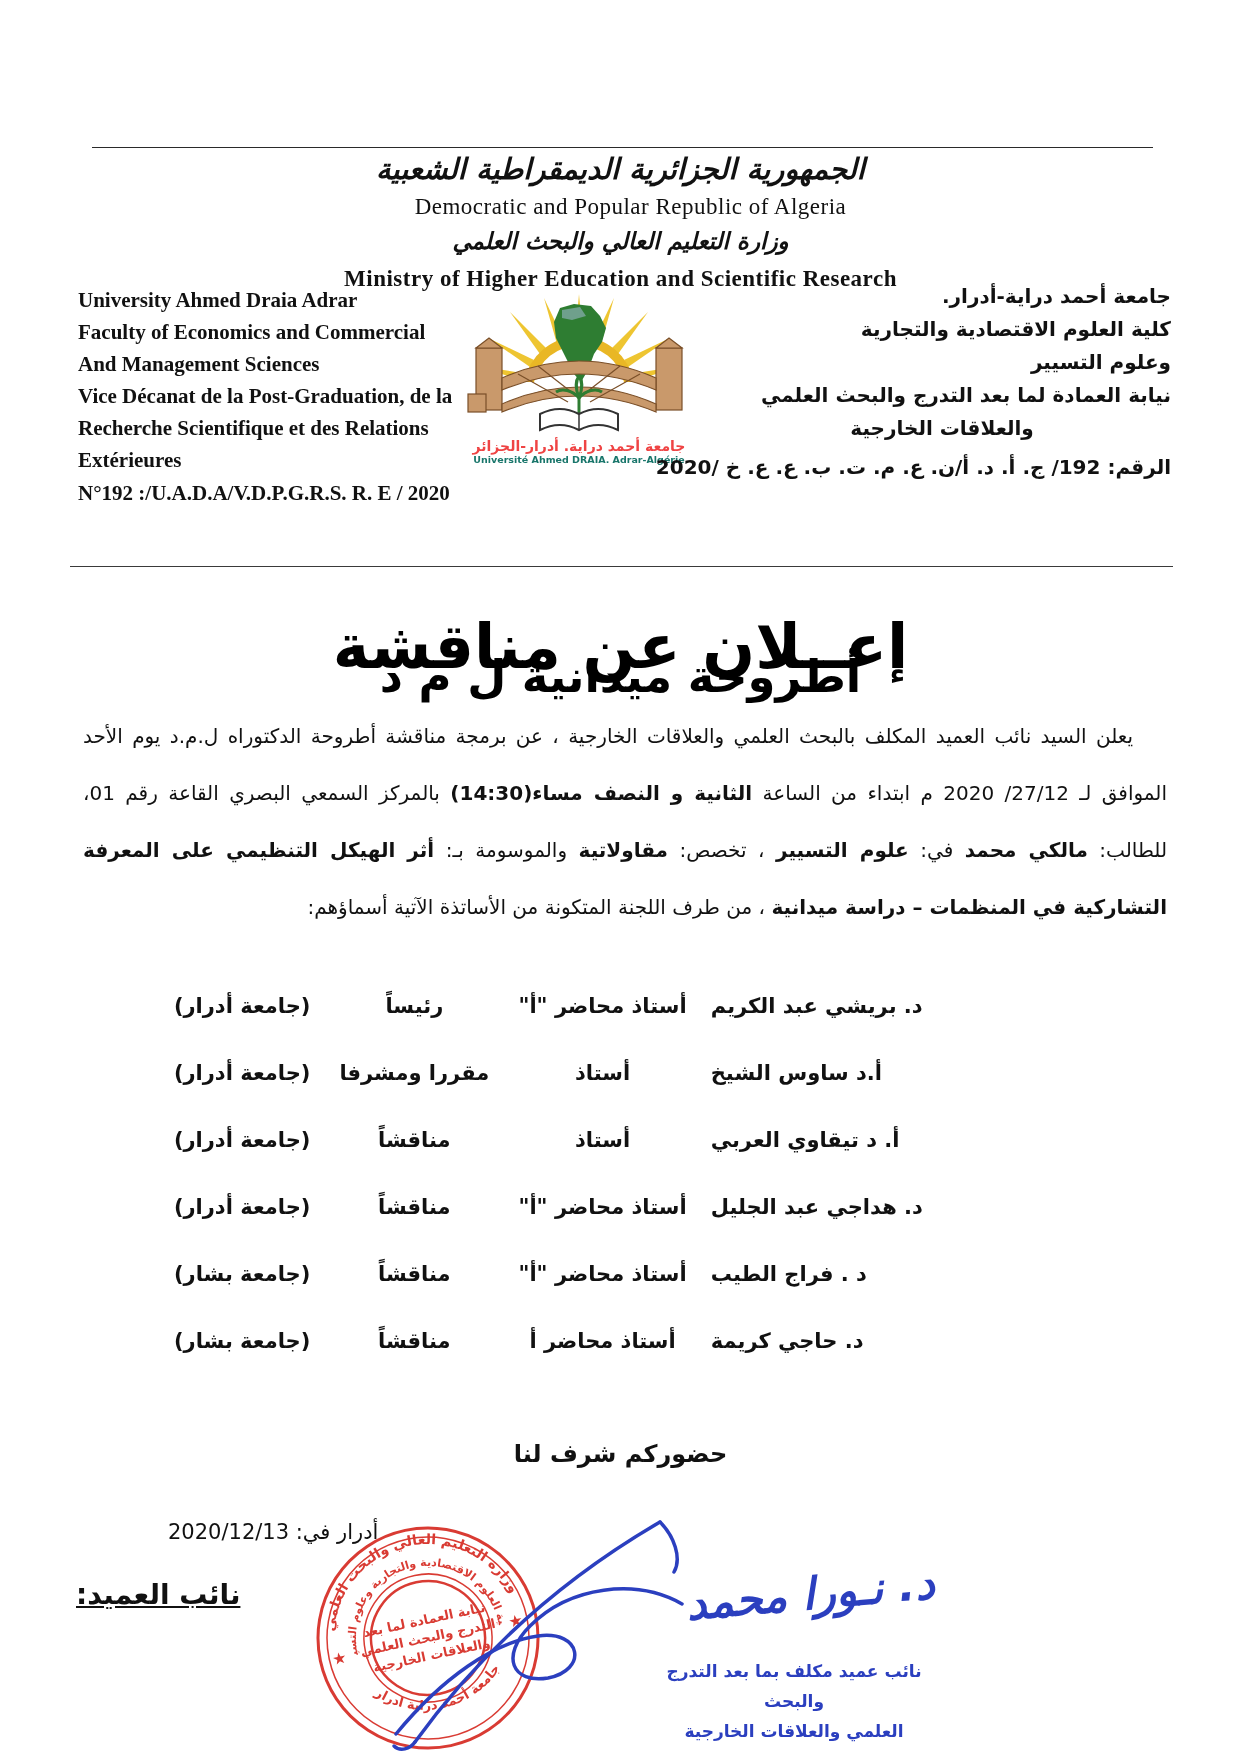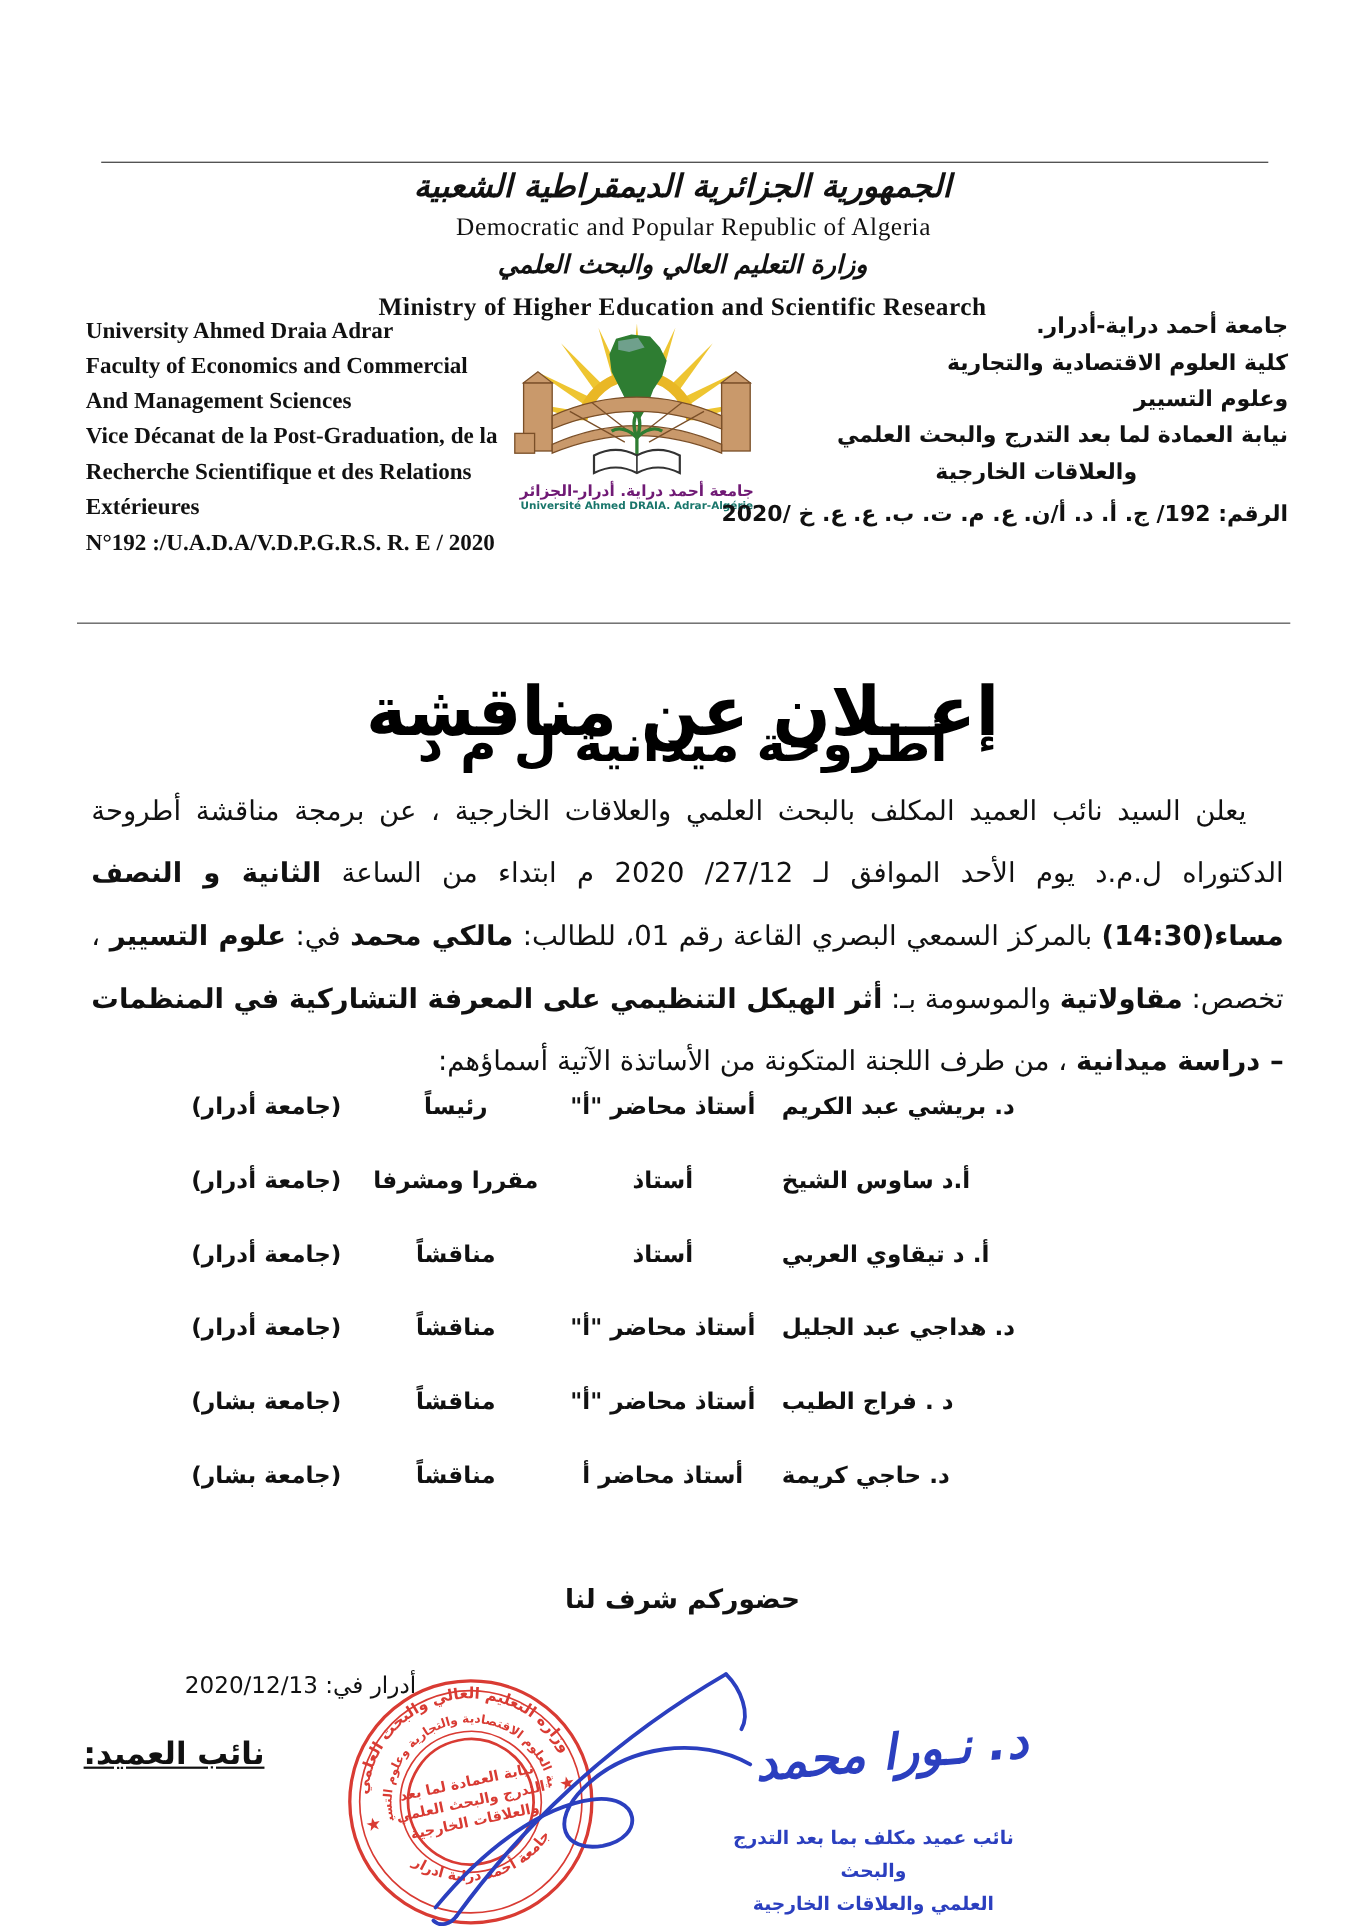--- a/index.html
+++ b/index.html
@@ -26,34 +26,34 @@
   .header-left .refno { margin-top:1px; font-size:21px; }
   .header-right { position:absolute; right:70px; top:280px; width:400px;
                   direction:rtl; text-align:right; font-weight:bold; font-size:20px;
                   line-height:33px; }
   .header-right .line-indent { padding-left:0; text-align:center; padding-right:58px; }
   .header-right .refno-ar { margin-top:6px; white-space:nowrap; font-size:20px; }
   .header-right .nowrap { white-space:nowrap; }
 
   
   .logo-wrap { position:absolute; left:448px; top:286px; width:262px; height:188px; text-align:center; }
-  .logo-caption-ar { font-family:"DejaVu Sans", sans-serif; color:#701a75; font-weight:bold;
+  .logo-caption-ar { font-family:"DejaVu Sans", sans-serif; color:#ef4444; font-weight:bold;
                      font-size:14px; direction:rtl; margin-top:-2px; }
   .logo-caption-fr { color:#19766b; font-weight:bold; font-size:9.5px; font-family:"DejaVu Sans", sans-serif; }
 
   
   .main-title { position:absolute; left:0; right:0; text-align:center; direction:rtl;
                 font-family:"DejaVu Sans", sans-serif; font-weight:bold; color:#000; }
   .title1 { top:610px; font-size:62px; }
   .title2 { top:650px; font-size:45px; }
 
   
   .body-text { position:absolute; left:83px; right:74px; top:708px;
                direction:rtl; text-align:justify; text-align-last:right;
-               font-family:"DejaVu Sans", sans-serif; font-size:25px; line-height:57px;
+               font-family:"DejaVu Sans", sans-serif; font-size:20px; line-height:57px;
                text-indent:34px; }
   .body-text .b { font-weight:bold; }
 
   
   .committee { position:absolute; left:150px; right:290px; top:972px; direction:rtl;
                font-family:"DejaVu Sans", sans-serif; font-weight:bold; font-size:21px; }
   .committee .row { display:grid; grid-template-columns:30% 27% 20% 23%; height:67px;
                     align-items:center; }
   .committee .c-name { text-align:left; }
   .committee .c-rank { text-align:center; }

